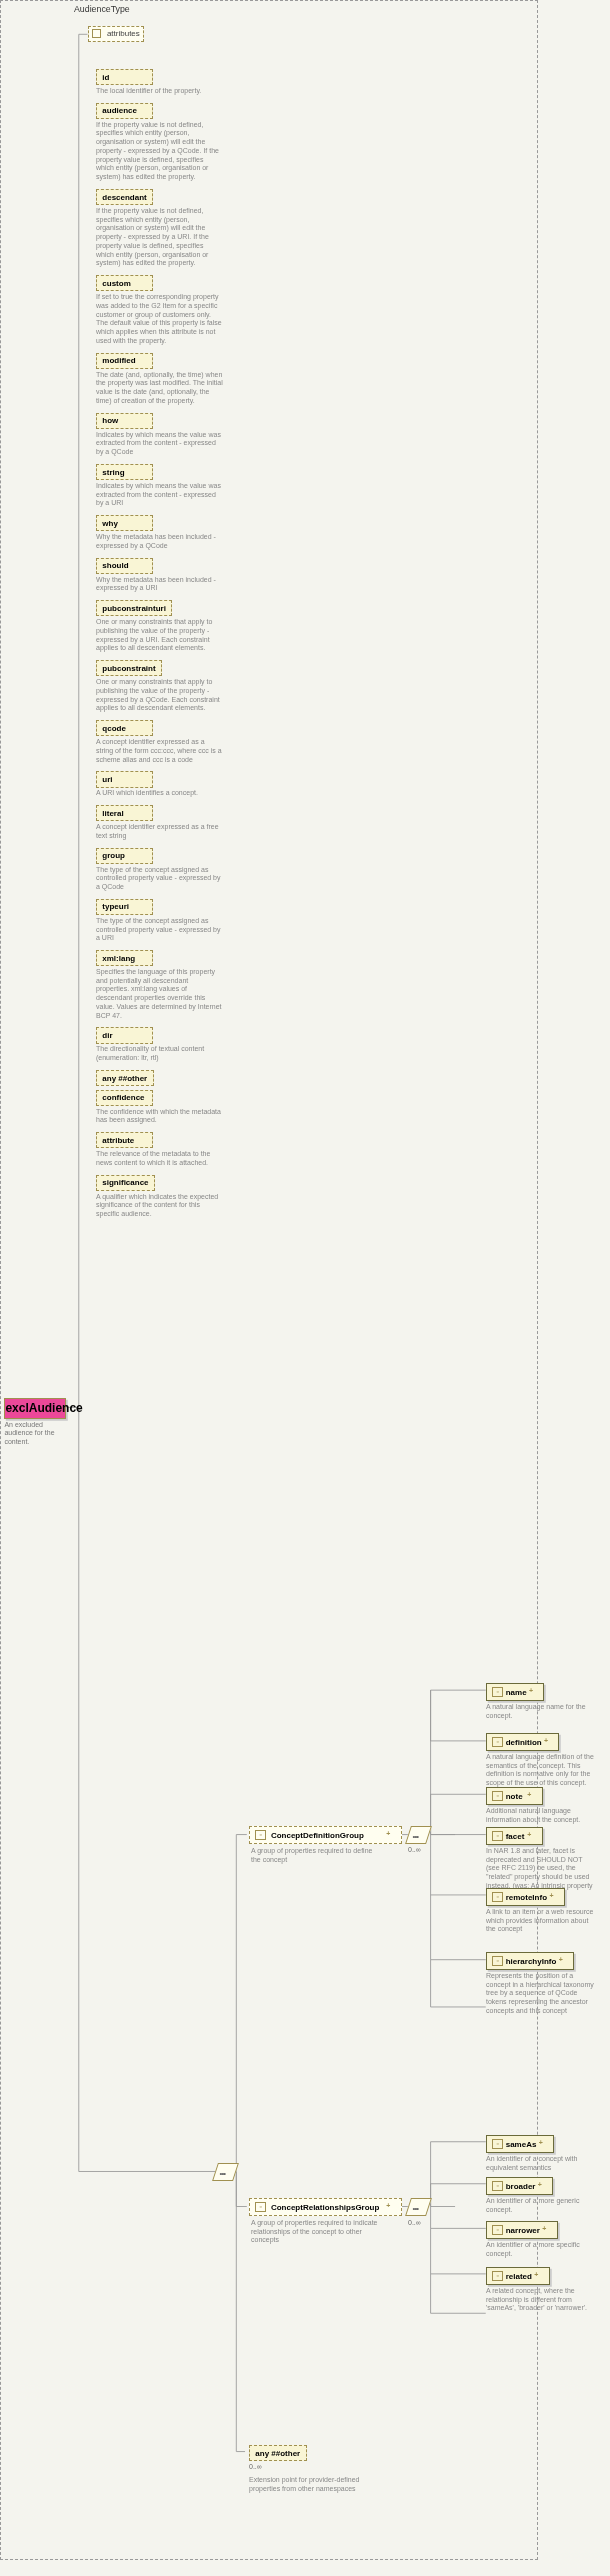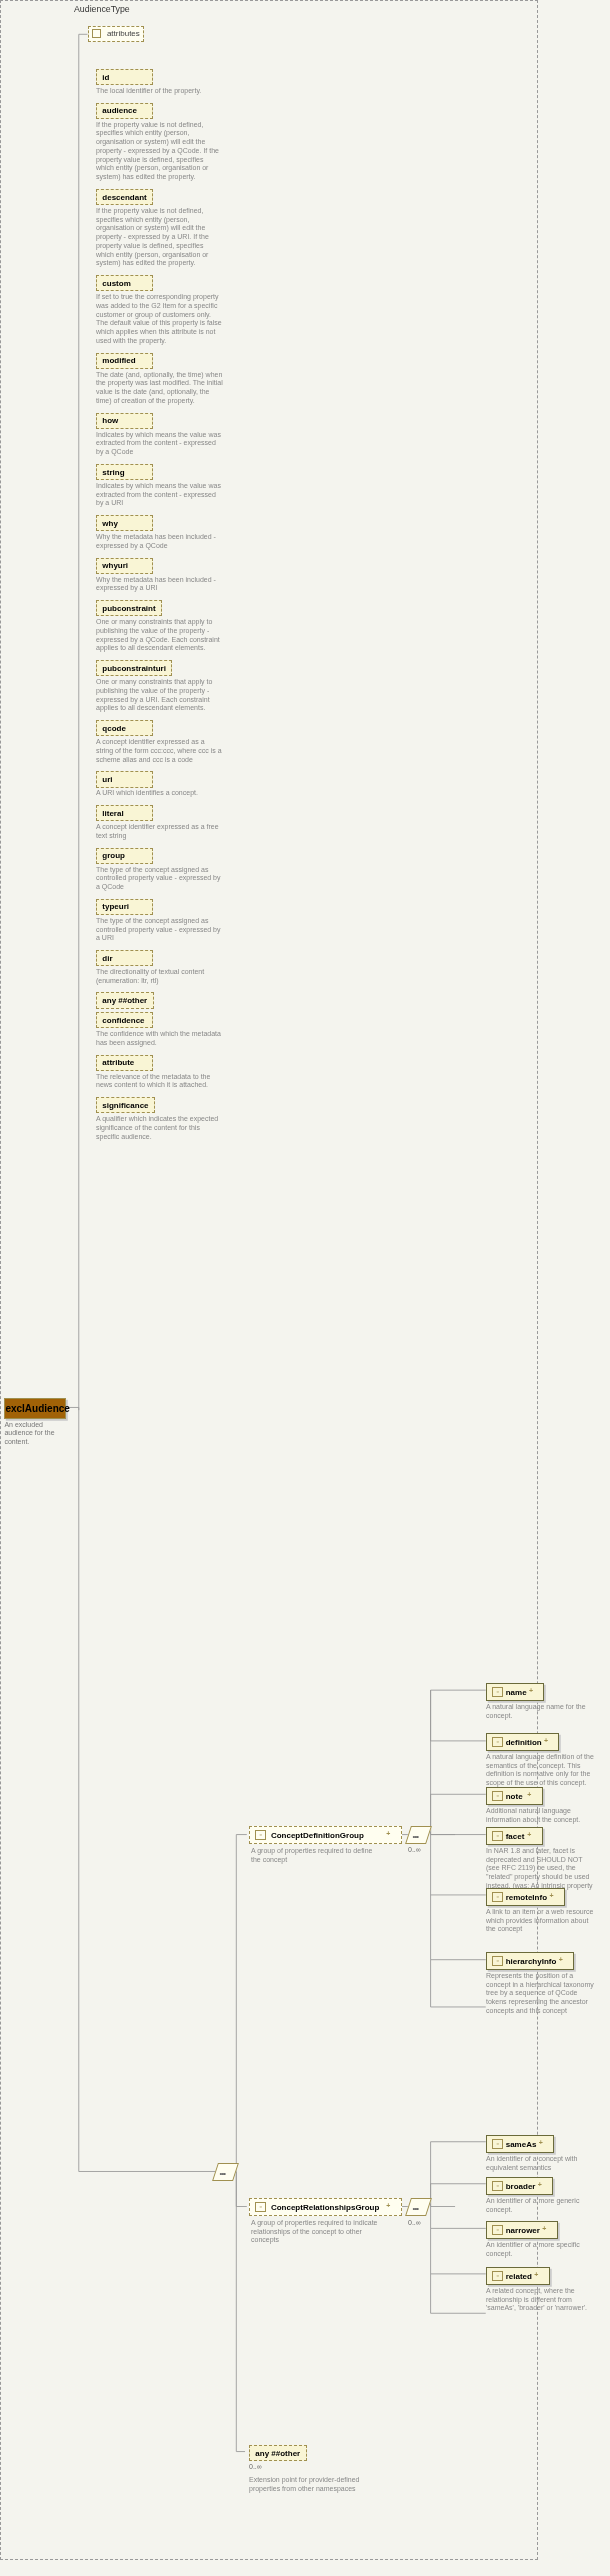--- a/index.html
+++ b/index.html
@@ -1,19 +1,19 @@
 <!DOCTYPE html>
 <html><head>
 <meta charset="utf-8">
 <style>
   html, body { margin: 0; padding: 0; font-family: Arial, sans-serif; font-size: 8px; background: #f4f4ee; }
   .canvas { position: relative; width: 610px; height: 2576px; background: #f4f4ee; }
   .main-frame { left: 70px; top: 8.8px; width: 536px; height: 2558px; border: 0.9px dashed #999; }
   .main-title { position: absolute; left: 74px; top: 3.5px; font-size: 8.8px; color: #333; z-index: 10; }
-  .root-node { position: absolute; left: 4.4px; top: 1398px; width: 60px; height: 19px; background: #a16207; border: 0.9px solid #a09050; text-align: left; line-height: 19px; font-size: 10px; font-weight: bold; }
+  .root-node { position: absolute; left: 4.4px; top: 1398px; width: 60px; height: 19px; background: #ec4899; border: 0.9px solid #a09050; text-align: left; line-height: 19px; font-size: 12px; font-weight: bold; }
   .root-desc { position: absolute; left: 4.4px; top: 1421px; width: 61px; font-size: 7px; color: #777; line-height: 1.2; }
   .attrs-box { position: absolute; left: 88px; top: 26px; width: 54px; height: 14px; border: 0.9px dashed #a09050; background: #fffef0; font-size: 8px; text-align: center; line-height: 14px; color: #444; }
   .attrs-box::before { content: ""; display: inline-block; width: 7px; height: 7px; border: 0.9px solid #a09050; margin-right: 3.5px; vertical-align: middle; }
   .attrs-box::after { content: " attributes"; }
   .attr-list { position: absolute; left: 96px; top: 49px; margin-top: 20px; }
   .attr-item { margin-bottom: 3.5px; }
   .attr-node, .elem-node { border: 0.9px dashed #a09050; background: #f9f5d5; padding: 2.6px 5.3px; font-size: 8px; font-weight: bold; display: inline-block; min-width: 44px; }
   .elem-node { border: 0.9px solid #6a6a3a; }
   .attr-desc { width: 127px; font-size: 7px; color: #888; line-height: 1.25; margin: 1.8px 0 7px 0; }
   .group-box { border: 0.9px dashed #a09050; background: #fffef0; padding: 2.6px 5.3px; font-size: 8px; font-weight: bold; position: absolute; }
@@ -92,50 +92,54 @@
     </div>
       <div class="attr-item">
       <div class="attr-node">string</div>
       <div class="attr-desc">Indicates by which means the value was extracted from the content - expressed by a URI</div>
     </div>
       <div class="attr-item">
       <div class="attr-node">why</div>
       <div class="attr-desc">Why the metadata has been included - expressed by a QCode</div>
     </div>
       <div class="attr-item">
-      <div class="attr-node">whyuri</div>
+      <div class="attr-node">should</div>
       <div class="attr-desc">Why the metadata has been included - expressed by a URI</div>
+    </div>
+      <div class="attr-item">
+      <div class="attr-node">pubconstrainturi</div>
+      <div class="attr-desc">One or many constraints that apply to publishing the value of the property - expressed by a URI. Each constraint applies to all descendant elements.</div>
     </div>
       <div class="attr-item">
       <div class="attr-node">pubconstraint</div>
       <div class="attr-desc">One or many constraints that apply to publishing the value of the property - expressed by a QCode. Each constraint applies to all descendant elements.</div>
     </div>
       <div class="attr-item">
-      <div class="attr-node">pubconstrainturi</div>
-      <div class="attr-desc">One or many constraints that apply to publishing the value of the property - expressed by a URI. Each constraint applies to all descendant elements.</div>
-    </div>
-      <div class="attr-item">
       <div class="attr-node">qcode</div>
       <div class="attr-desc">A concept identifier expressed as a string of the form ccc:ccc, where ccc is a scheme alias and ccc is a code</div>
     </div>
       <div class="attr-item">
       <div class="attr-node">uri</div>
       <div class="attr-desc">A URI which identifies a concept.</div>
     </div>
       <div class="attr-item">
       <div class="attr-node">literal</div>
       <div class="attr-desc">A concept identifier expressed as a free text string</div>
     </div>
       <div class="attr-item">
       <div class="attr-node">group</div>
       <div class="attr-desc">The type of the concept assigned as controlled property value - expressed by a QCode</div>
     </div>
       <div class="attr-item">
       <div class="attr-node">typeuri</div>
       <div class="attr-desc">The type of the concept assigned as controlled property value - expressed by a URI</div>
+    </div>
+      <div class="attr-item">
+      <div class="attr-node">xml:lang</div>
+      <div class="attr-desc">Specifies the language of this property and potentially all descendant properties. xml:lang values of descendant properties override this value. Values are determined by Internet BCP 47.</div>
     </div>
       <div class="attr-item">
       <div class="attr-node">dir</div>
       <div class="attr-desc">The directionality of textual content (enumeration: ltr, rtl)</div>
     </div>
       <div class="attr-item">
       <div class="attr-node">any ##other</div>
       
     </div>
       <div class="attr-item">

